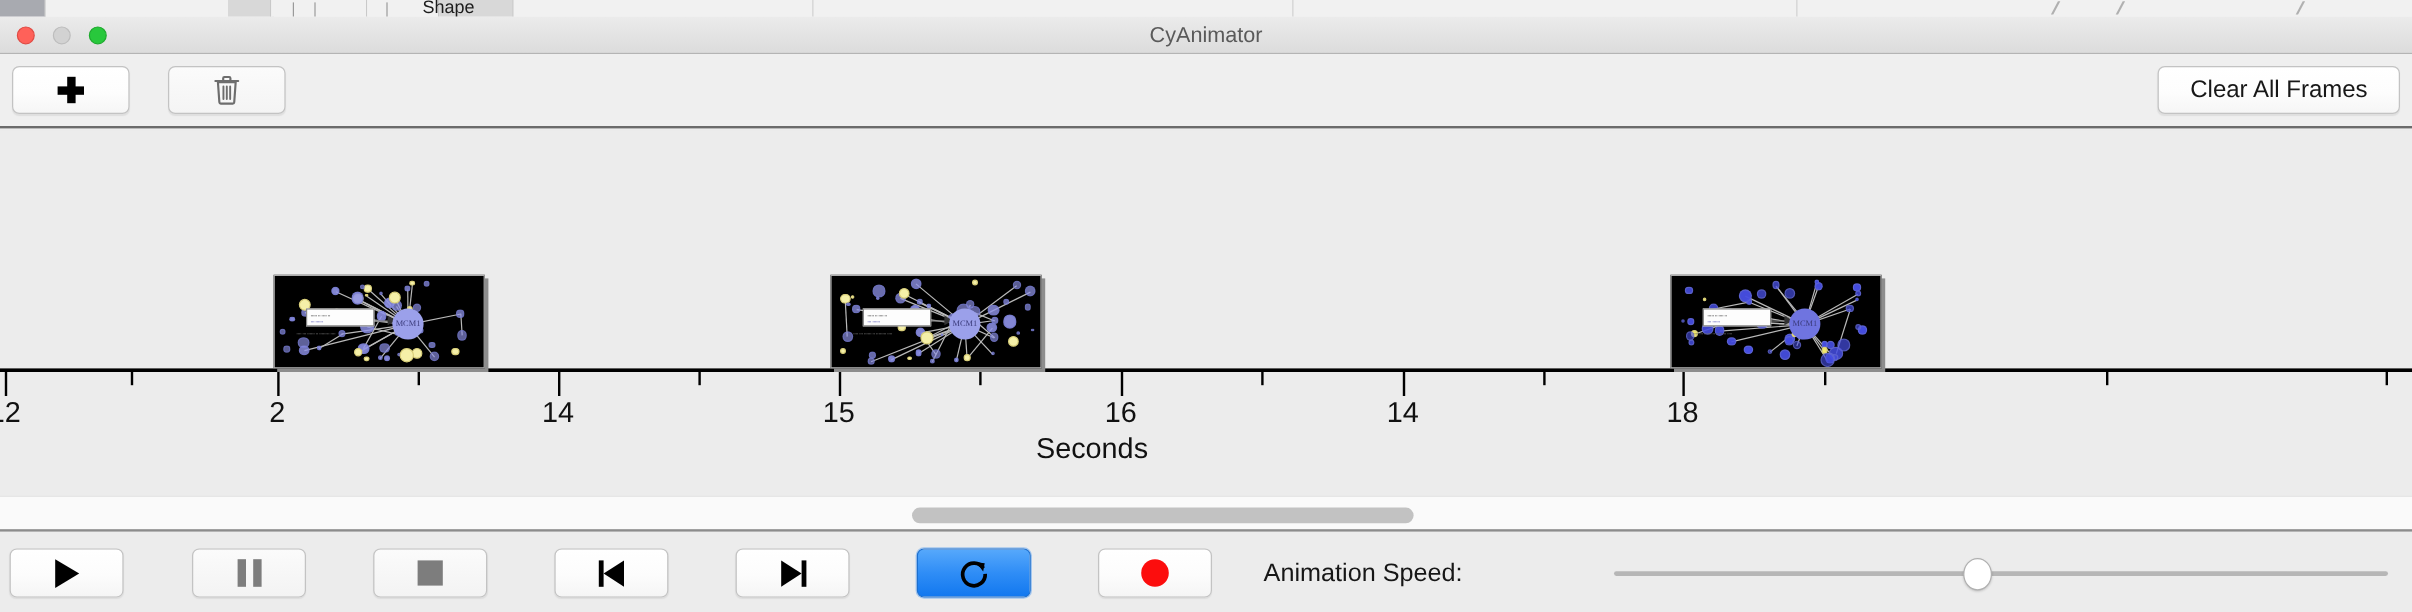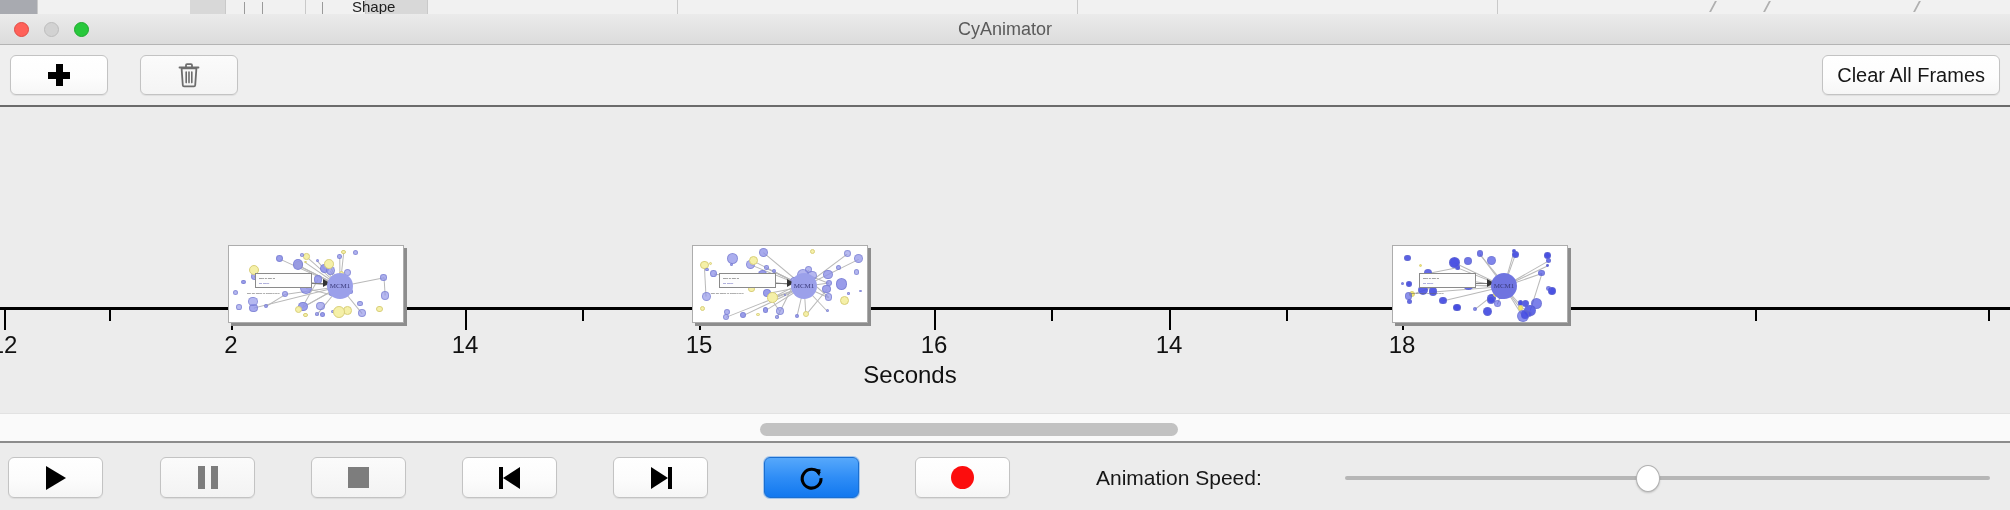--- a/index.html
+++ b/index.html
@@ -109,21 +109,21 @@
     cursor: default;
   }
   .btn.flat {
     background: linear-gradient(to bottom, #fbfbfb 0%, #f4f4f4 100%);
   }
 
   #add-frame-button    { left: 10px;  top: 10px; width: 98px; height: 40px; }
   #delete-frame-button { left: 140px; top: 10px; width: 98px; height: 40px; }
   #clear-all-button {
     right: 10px; top: 10px; height: 40px;
-    padding: 0 14px;
+    padding: 0 26px;
     font-size: 20px;
     color: #171717;
     white-space: nowrap;
   }
 
   .plus-icon {
     position: relative;
     width: 22px; height: 22px;
   }
   .plus-icon::before, .plus-icon::after {
@@ -172,23 +172,23 @@
     font-size: 24px;
     color: #111;
     transform: translateX(-50%);
     white-space: nowrap;
     font-family: "Liberation Sans", sans-serif;
   }
 
   
   .frame-thumb {
     position: absolute;
-    bottom: 90px;
+    bottom: 106px;
     width: 176px; height: 78px;
-    background: #ffffff;
+    background: #000000;
     border: 1px solid #adadad;
     box-shadow: 3px 3px 0 0 #8d8d8d;
     overflow: hidden;
   }
   .net { position: absolute; inset: 0; }
   .node {
     position: absolute;
     border-radius: 50%;
   }
   .edge {
@@ -711,21 +711,21 @@
           <svg width="28" height="28" viewBox="0 0 28 28">
             <path d="M21.5 9.6 A9.4 9.4 0 1 0 23 14.2" stroke="#000" stroke-width="3.1" fill="none" stroke-linecap="butt"></path>
             <path d="M15.6 4.6 L22.6 5.4 L21.3 12.2 Z" fill="#000"></path>
           </svg>
         </div>
         <div class="pbtn" style="left: 915px; width: 95px;">
           <div class="ico-record"></div>
         </div>
       </div>
 
-    <div class="speed-label" style="left:1096px;">Animation Speed:</div>
+    <div class="speed-label" style="left:1053px;">Animation Speed:</div>
 
     <div class="slider" id="speed-slider" style="left: 1345px; width: 645px;">
       <div class="slider-track"></div>
       <div class="slider-thumb" id="slider-thumb" style="left: 47%;"></div>
     </div>
   </div>
 
 </div>
 
 </body></html>

